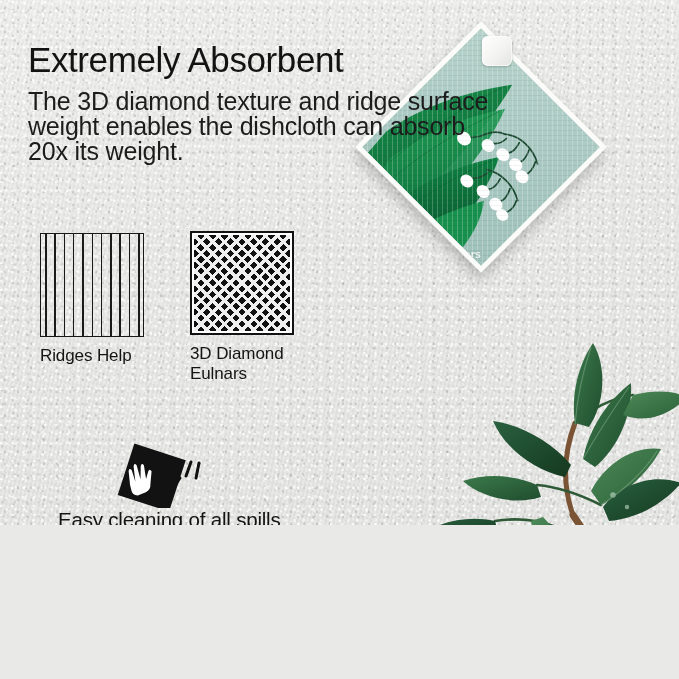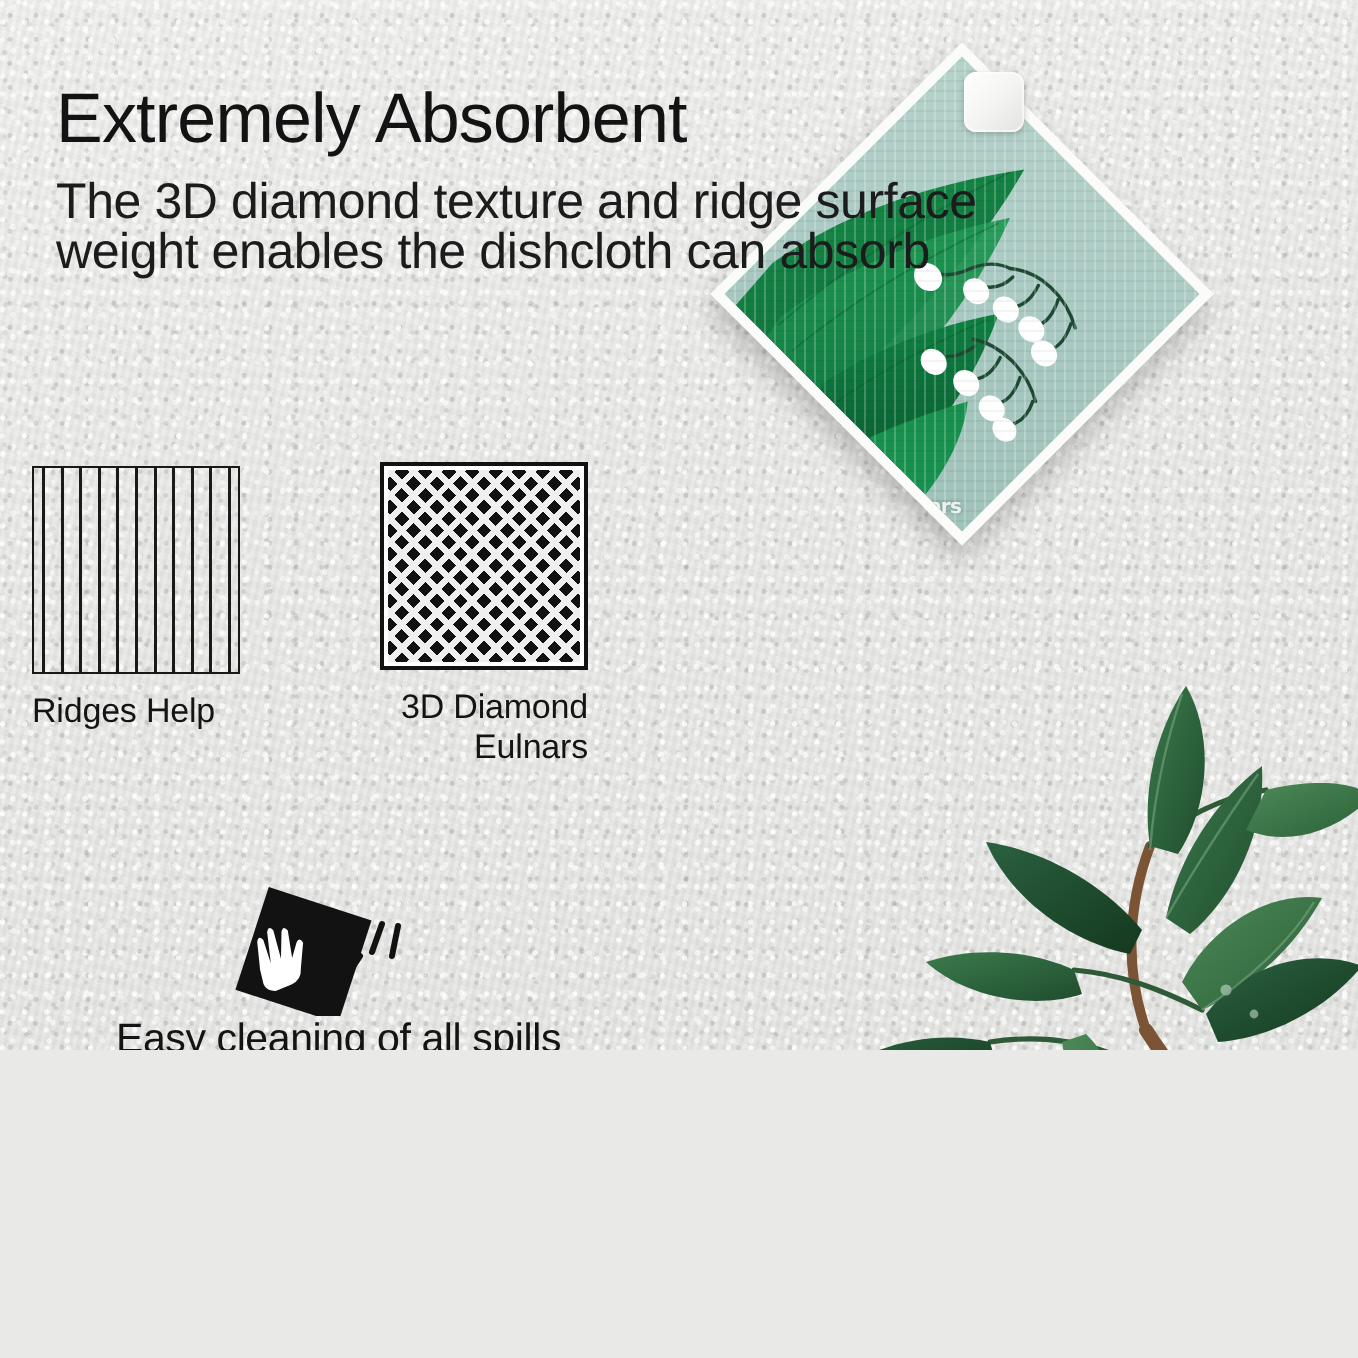--- a/index.html
+++ b/index.html
@@ -38,21 +38,21 @@
     color:#131313;letter-spacing:-0.4px;white-space:nowrap;z-index:6;
   }
   .subcopy{
     position:absolute;left:28px;top:89px;width:372px;
     font-size:25px;line-height:25px;color:#1c1c1c;letter-spacing:-0.2px;z-index:6;
   }
   .subcopy div{white-space:nowrap;}
 
   
   .feat{position:absolute;z-index:6;}
-  #feat-ridges{left:16px;top:233px;}
+  #feat-ridges{left:40px;top:233px;}
   #feat-diamond{left:190px;top:231px;}
 
   .icon-box{position:relative;width:104px;height:104px;}
   .ridge-box{
     border:1.6px solid #181818;
     background:transparent;
     box-sizing:border-box;
   }
   .ridge-box .lines{
     position:absolute;inset:0;
@@ -69,21 +69,21 @@
     width:100%;height:100%;
     background-color:#111;
     background-image:
       repeating-linear-gradient(45deg, #efefef 0 3.1px, transparent 3.1px 8.3px),
       repeating-linear-gradient(-45deg, #efefef 0 3.1px, transparent 3.1px 8.3px);
   }
   .feat-label{
     margin-top:9px;font-size:17px;line-height:20px;color:#141414;letter-spacing:-0.1px;
   }
   #feat-ridges .feat-label{text-align:left;}
-  #feat-diamond .feat-label{text-align:right;width:104px;}
+  #feat-diamond .feat-label{text-align:left;width:104px;}
 
   
   #feat-spills{position:absolute;left:58px;top:440px;z-index:6;width:216px;}
   #feat-spills .spill-art{position:relative;height:68px;width:100%;}
   #feat-spills .feat-label2{
     font-size:20.5px;line-height:24px;color:#141414;letter-spacing:-0.2px;
     text-align:center;margin-top:0;white-space:nowrap;
   }
 
   
@@ -140,20 +140,21 @@
 </head>
 <body>
 
 <div id="stage">
 
   <div class="headline">Extremely Absorbent</div>
 
   <div class="subcopy">
     <div>The 3D diamond texture and ridge surface</div>
     <div>weight enables the dishcloth can absorb</div>
+    <div>20x its  weight.</div>
   </div>
 
   <div class="feat" id="feat-ridges">
     <div class="icon-box ridge-box">
       <div class="lines"></div>
     </div>
     <div class="feat-label">Ridges Help</div>
   </div>
 
   <div class="feat" id="feat-diamond">

